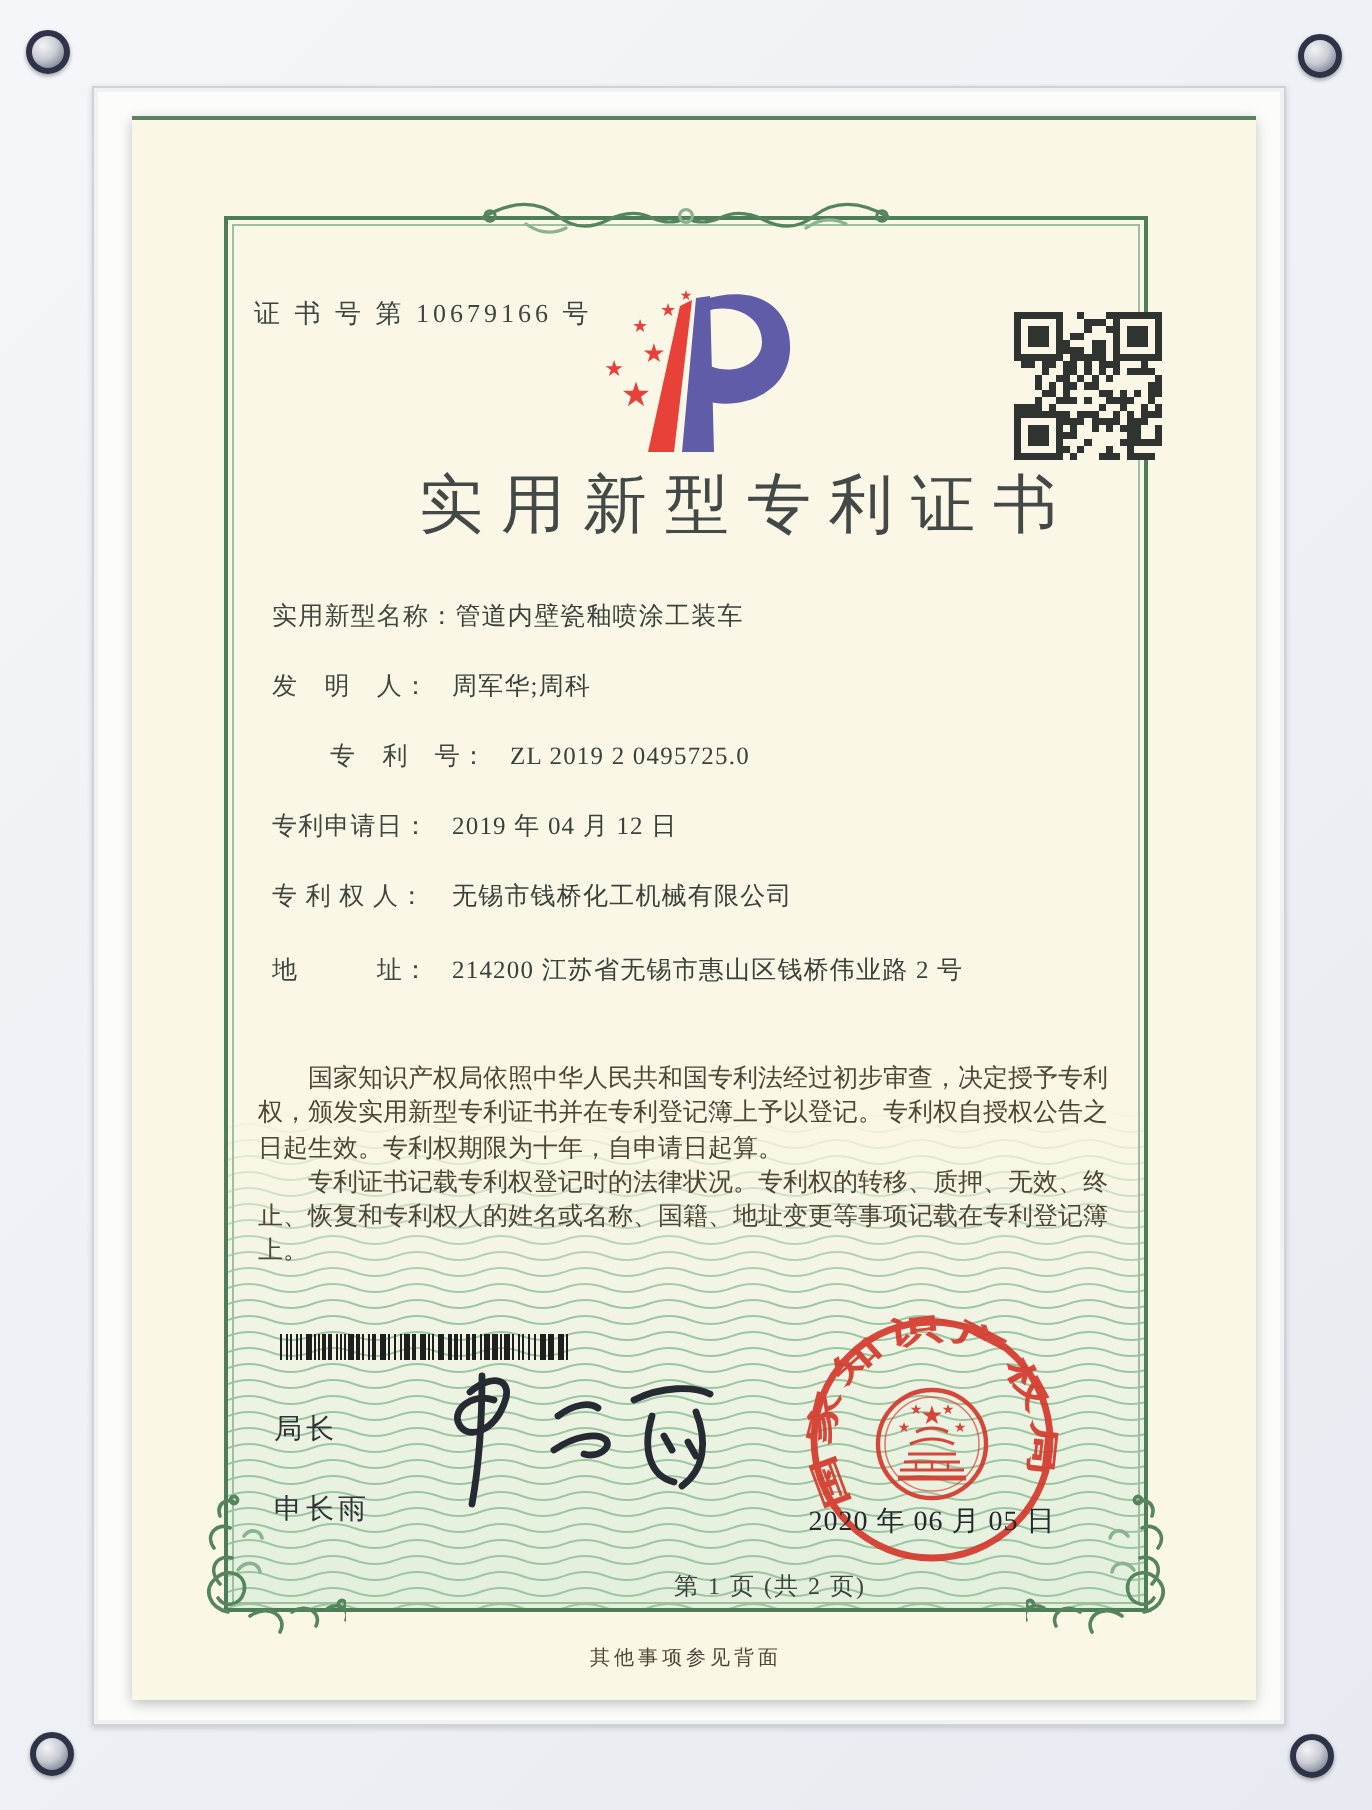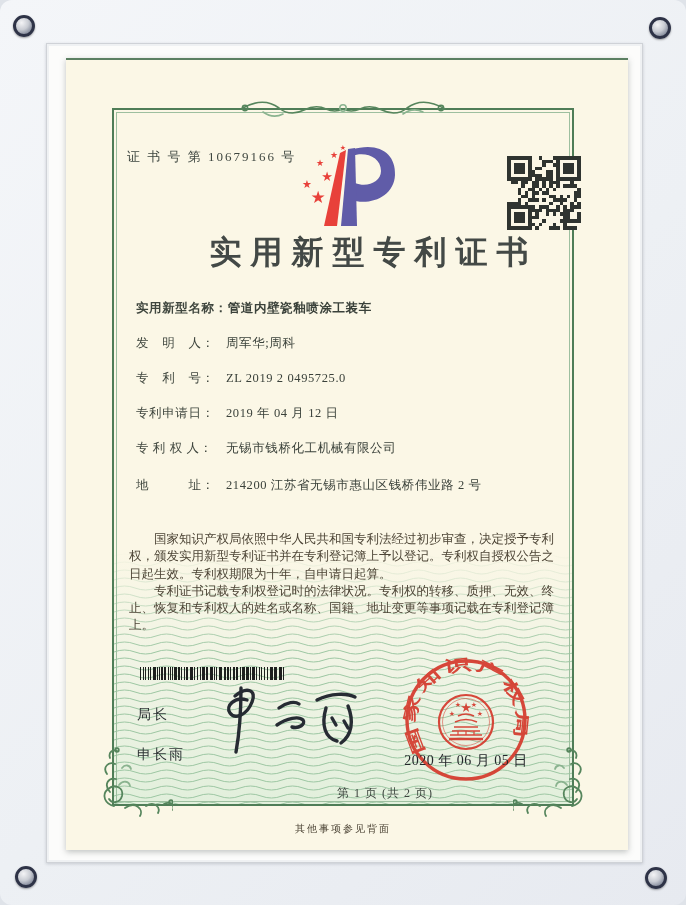--- a/index.html
+++ b/index.html
@@ -1,32 +1,32 @@
 <!DOCTYPE html>
 <html><head>
 <meta charset="utf-8">
 <style>
   html,body{margin:0;padding:0;background:#dfe3e9;}
   .stage{position:relative;width:686px;height:905px;margin:0 auto;overflow:hidden;
          background:linear-gradient(135deg,#f4f6f9 0%,#edf0f4 55%,#e7eaf0 100%);
-         font-family:"Liberation Serif","DejaVu Serif",serif;border-radius:12px;}
+         font-family:"Liberation Serif","DejaVu Serif",serif;}
   .screw{position:absolute;width:22px;height:22px;border-radius:50%;
          background:radial-gradient(circle at 35% 30%,#f4f4f6 0%,#c9ccd3 45%,#8d93a2 75%,#6c7180 100%);
          border:3px solid #2e3347;box-shadow:0 1px 2px rgba(0,0,0,.35);box-sizing:border-box;}
   .mat{position:absolute;left:46px;top:43px;width:597px;height:820px;background:#fcfcfb;
        border:1px solid #cfd2d7;box-shadow:inset 0 0 0 2px #eff1f3,0 1px 3px rgba(40,50,70,.2);box-sizing:border-box;}
   .paper{position:absolute;left:66px;top:58px;width:562px;height:792px;background:#fbf7e6;
          border-top:2px solid #5c8062;box-shadow:0 2px 6px rgba(80,90,85,.35);box-sizing:border-box;}
   .cert-border{position:absolute;left:112px;top:108px;width:462px;height:698px;
                border:2px solid #4f7d57;box-sizing:border-box;}
   .cert-border::after{content:"";position:absolute;left:2px;top:2px;right:2px;bottom:2px;
                border:1px solid #9dbf9f;}
   .abs{position:absolute;}
   .cert-number{left:127px;top:148px;font-size:13px;letter-spacing:2px;color:#3d453f;}
-  .title{left:112px;top:231px;width:523px;text-align:center;font-size:32px;font-weight:700;
+  .title{left:112px;top:231px;width:523px;text-align:center;font-size:32px;font-weight:400;
          letter-spacing:9px;color:#43494636;color:#434946;}
   .frow{left:136px;width:424px;font-size:12.5px;color:#3f463e;letter-spacing:.6px;}
   .flabel{display:inline-block;min-width:90px;white-space:pre;}
   .fvalue{color:#3a413a;}
   .grant-2{position:absolute;left:209px;top:0;}
   .paras{left:129px;top:531px;width:430px;font-size:12.5px;line-height:17.3px;color:#4d4536;}
   .paras p{margin:0;text-indent:2em;}
   .director{left:137px;font-size:14px;color:#2e3335;letter-spacing:2px;}
   .seal-date{left:402px;top:752px;width:128px;text-align:center;font-size:14px;color:#24272b;
              letter-spacing:.5px;z-index:6;}
@@ -358,27 +358,27 @@
         <rect x="14" y="20" width="1" height="1"></rect>
         <rect x="16" y="20" width="1" height="1"></rect>
         <rect x="17" y="20" width="1" height="1"></rect>
         <rect x="18" y="20" width="1" height="1"></rect>
         <rect x="19" y="20" width="1" height="1"></rect>
       </g>
   </svg>
 
   <div class="abs z4 title">实用新型专利证书</div>
 
-  <div class="abs z4 frow" style="top:300px;font-weight:bold;">
+  <div class="abs z4 frow" style="top:300px;">
     <span class="flabel">实用新型名称：</span><span class="fvalue">管道内壁瓷釉喷涂工装车</span>
   </div>
   <div class="abs z4 frow" style="top:335px;">
     <span class="flabel">发　明　人：</span><span class="fvalue">周军华;周科</span>
   </div>
-  <div class="abs z4 frow" style="top:370px;">
+  <div class="abs z4 frow" style="top:370px;margin-left:29px;">
     <span class="flabel">专　利　号：</span><span class="fvalue">ZL 2019 2 0495725.0</span>
   </div>
   <div class="abs z4 frow" style="top:405px;">
     <span class="flabel">专利申请日：</span><span class="fvalue">2019 年 04 月 12 日</span>
   </div>
   <div class="abs z4 frow" style="top:440px;">
     <span class="flabel">专 利 权 人：</span><span class="fvalue">无锡市钱桥化工机械有限公司</span>
   </div>
   <div class="abs z4 frow" style="top:477px;">
     <span class="flabel">地　　　址：</span><span class="fvalue">214200 江苏省无锡市惠山区钱桥伟业路 2 号</span>

